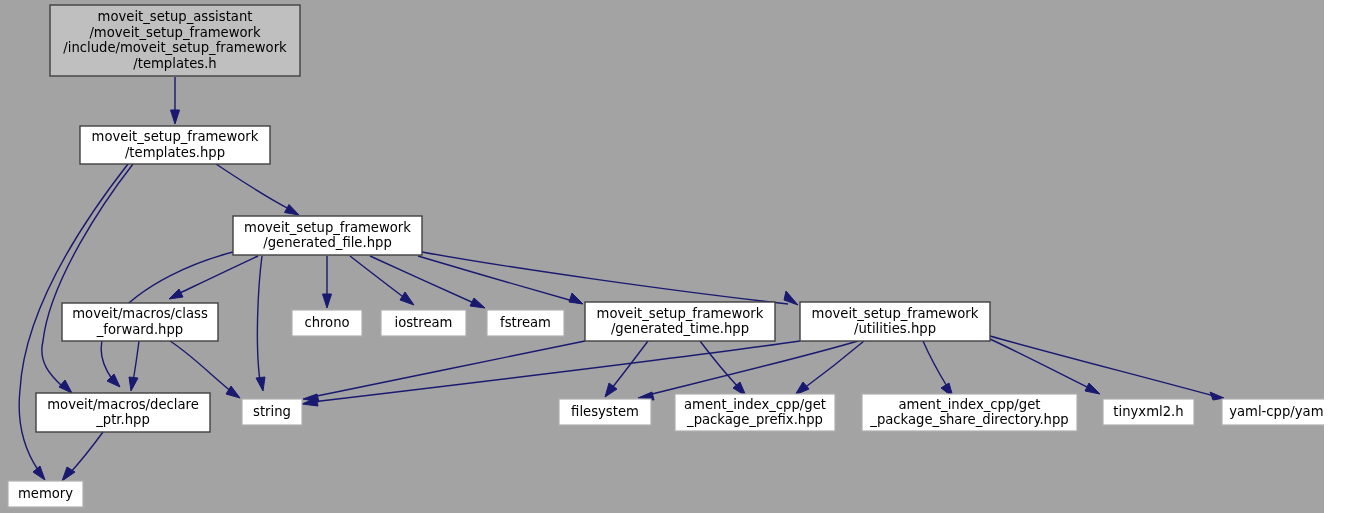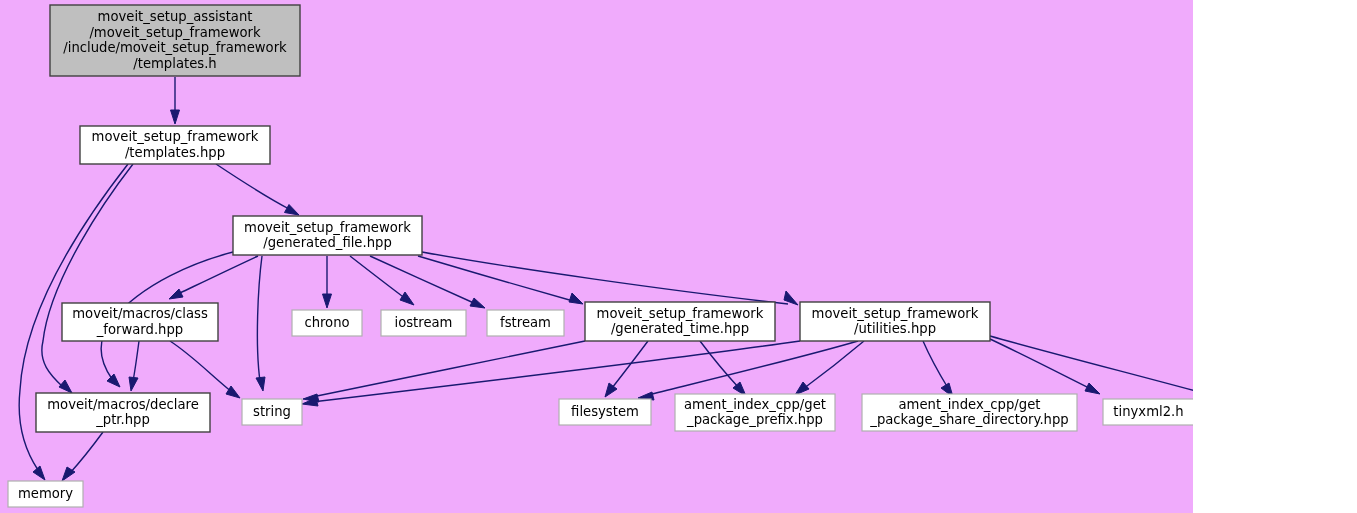--- a/index.html
+++ b/index.html
@@ -2,23 +2,23 @@
 <html><head>
 <meta charset="utf-8">
 <style>
   html, body {
     margin: 0;
     padding: 0;
     background: #ffffff;
   }
   #graph-root {
     position: relative;
-    width: 1193px;
+    width: 1324px;
     height: 513px;
-    background: #f0abfc;
+    background: #a3a3a3;
     font-family: "DejaVu Sans", "Liberation Sans", sans-serif;
     overflow: hidden;
     text-align: right;
   }
   svg.graph-canvas {
     position: absolute;
     top: 0;
     left: 0;
     width: 1357px;
     height: 513px;

